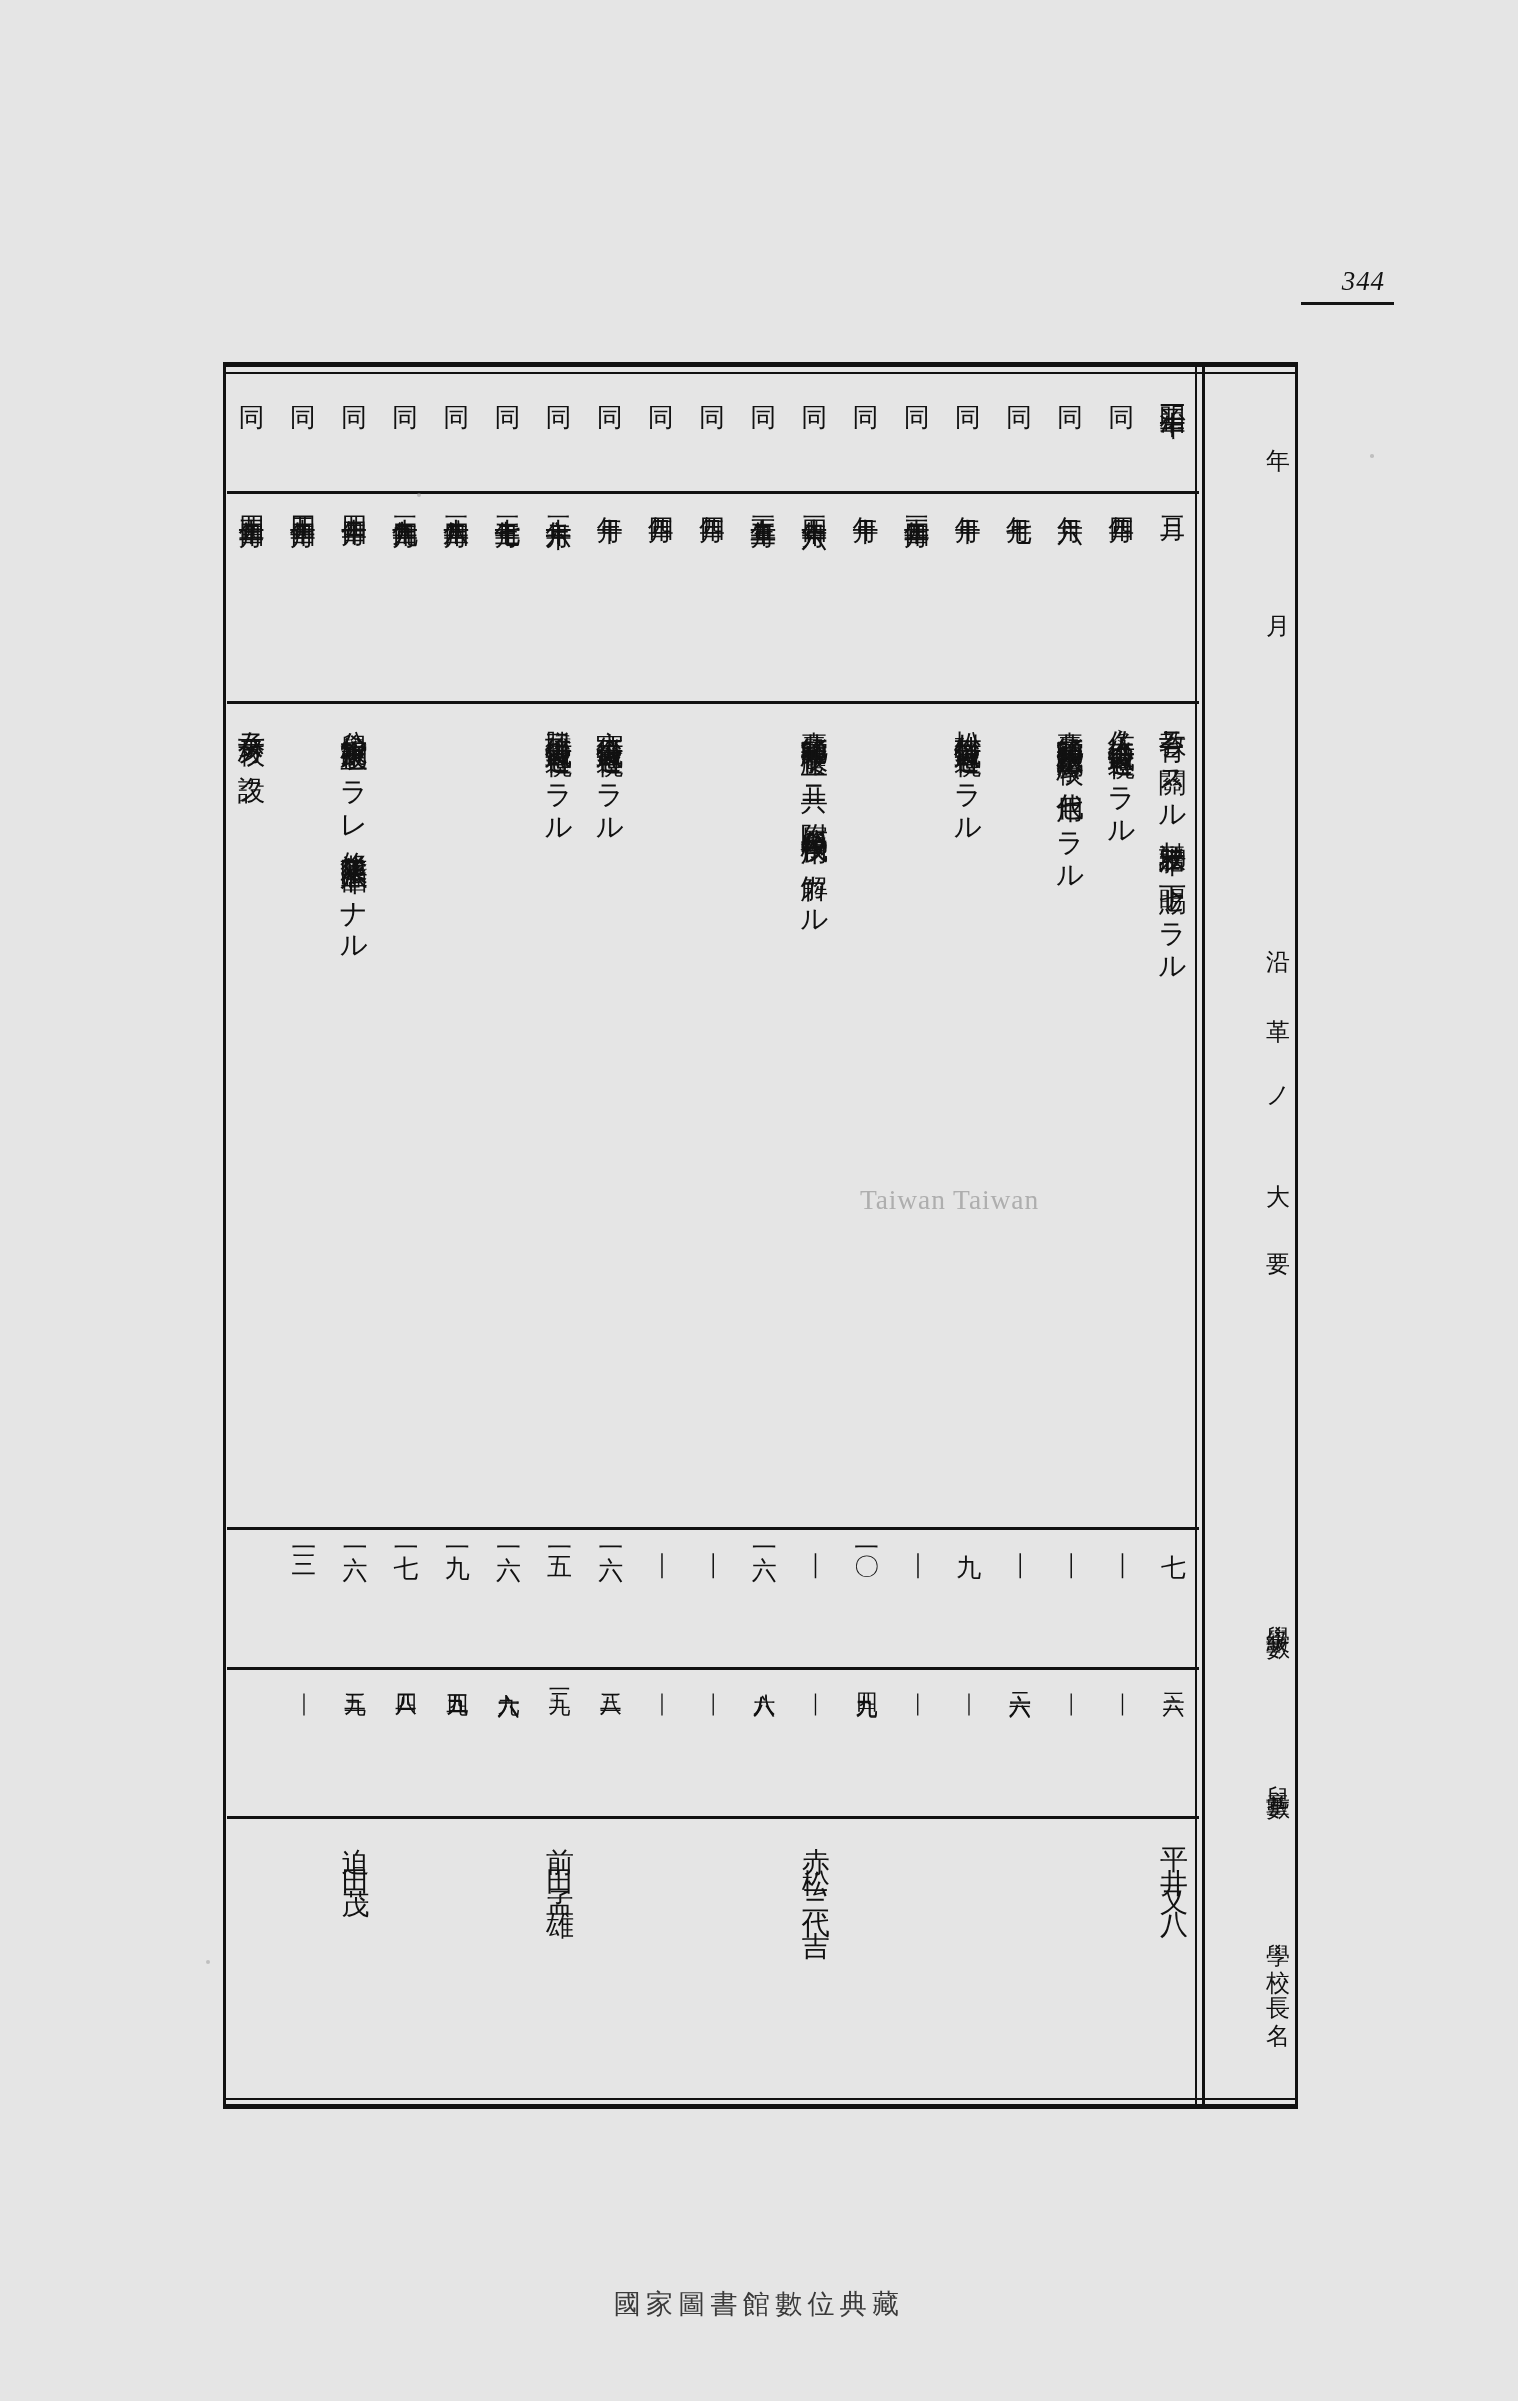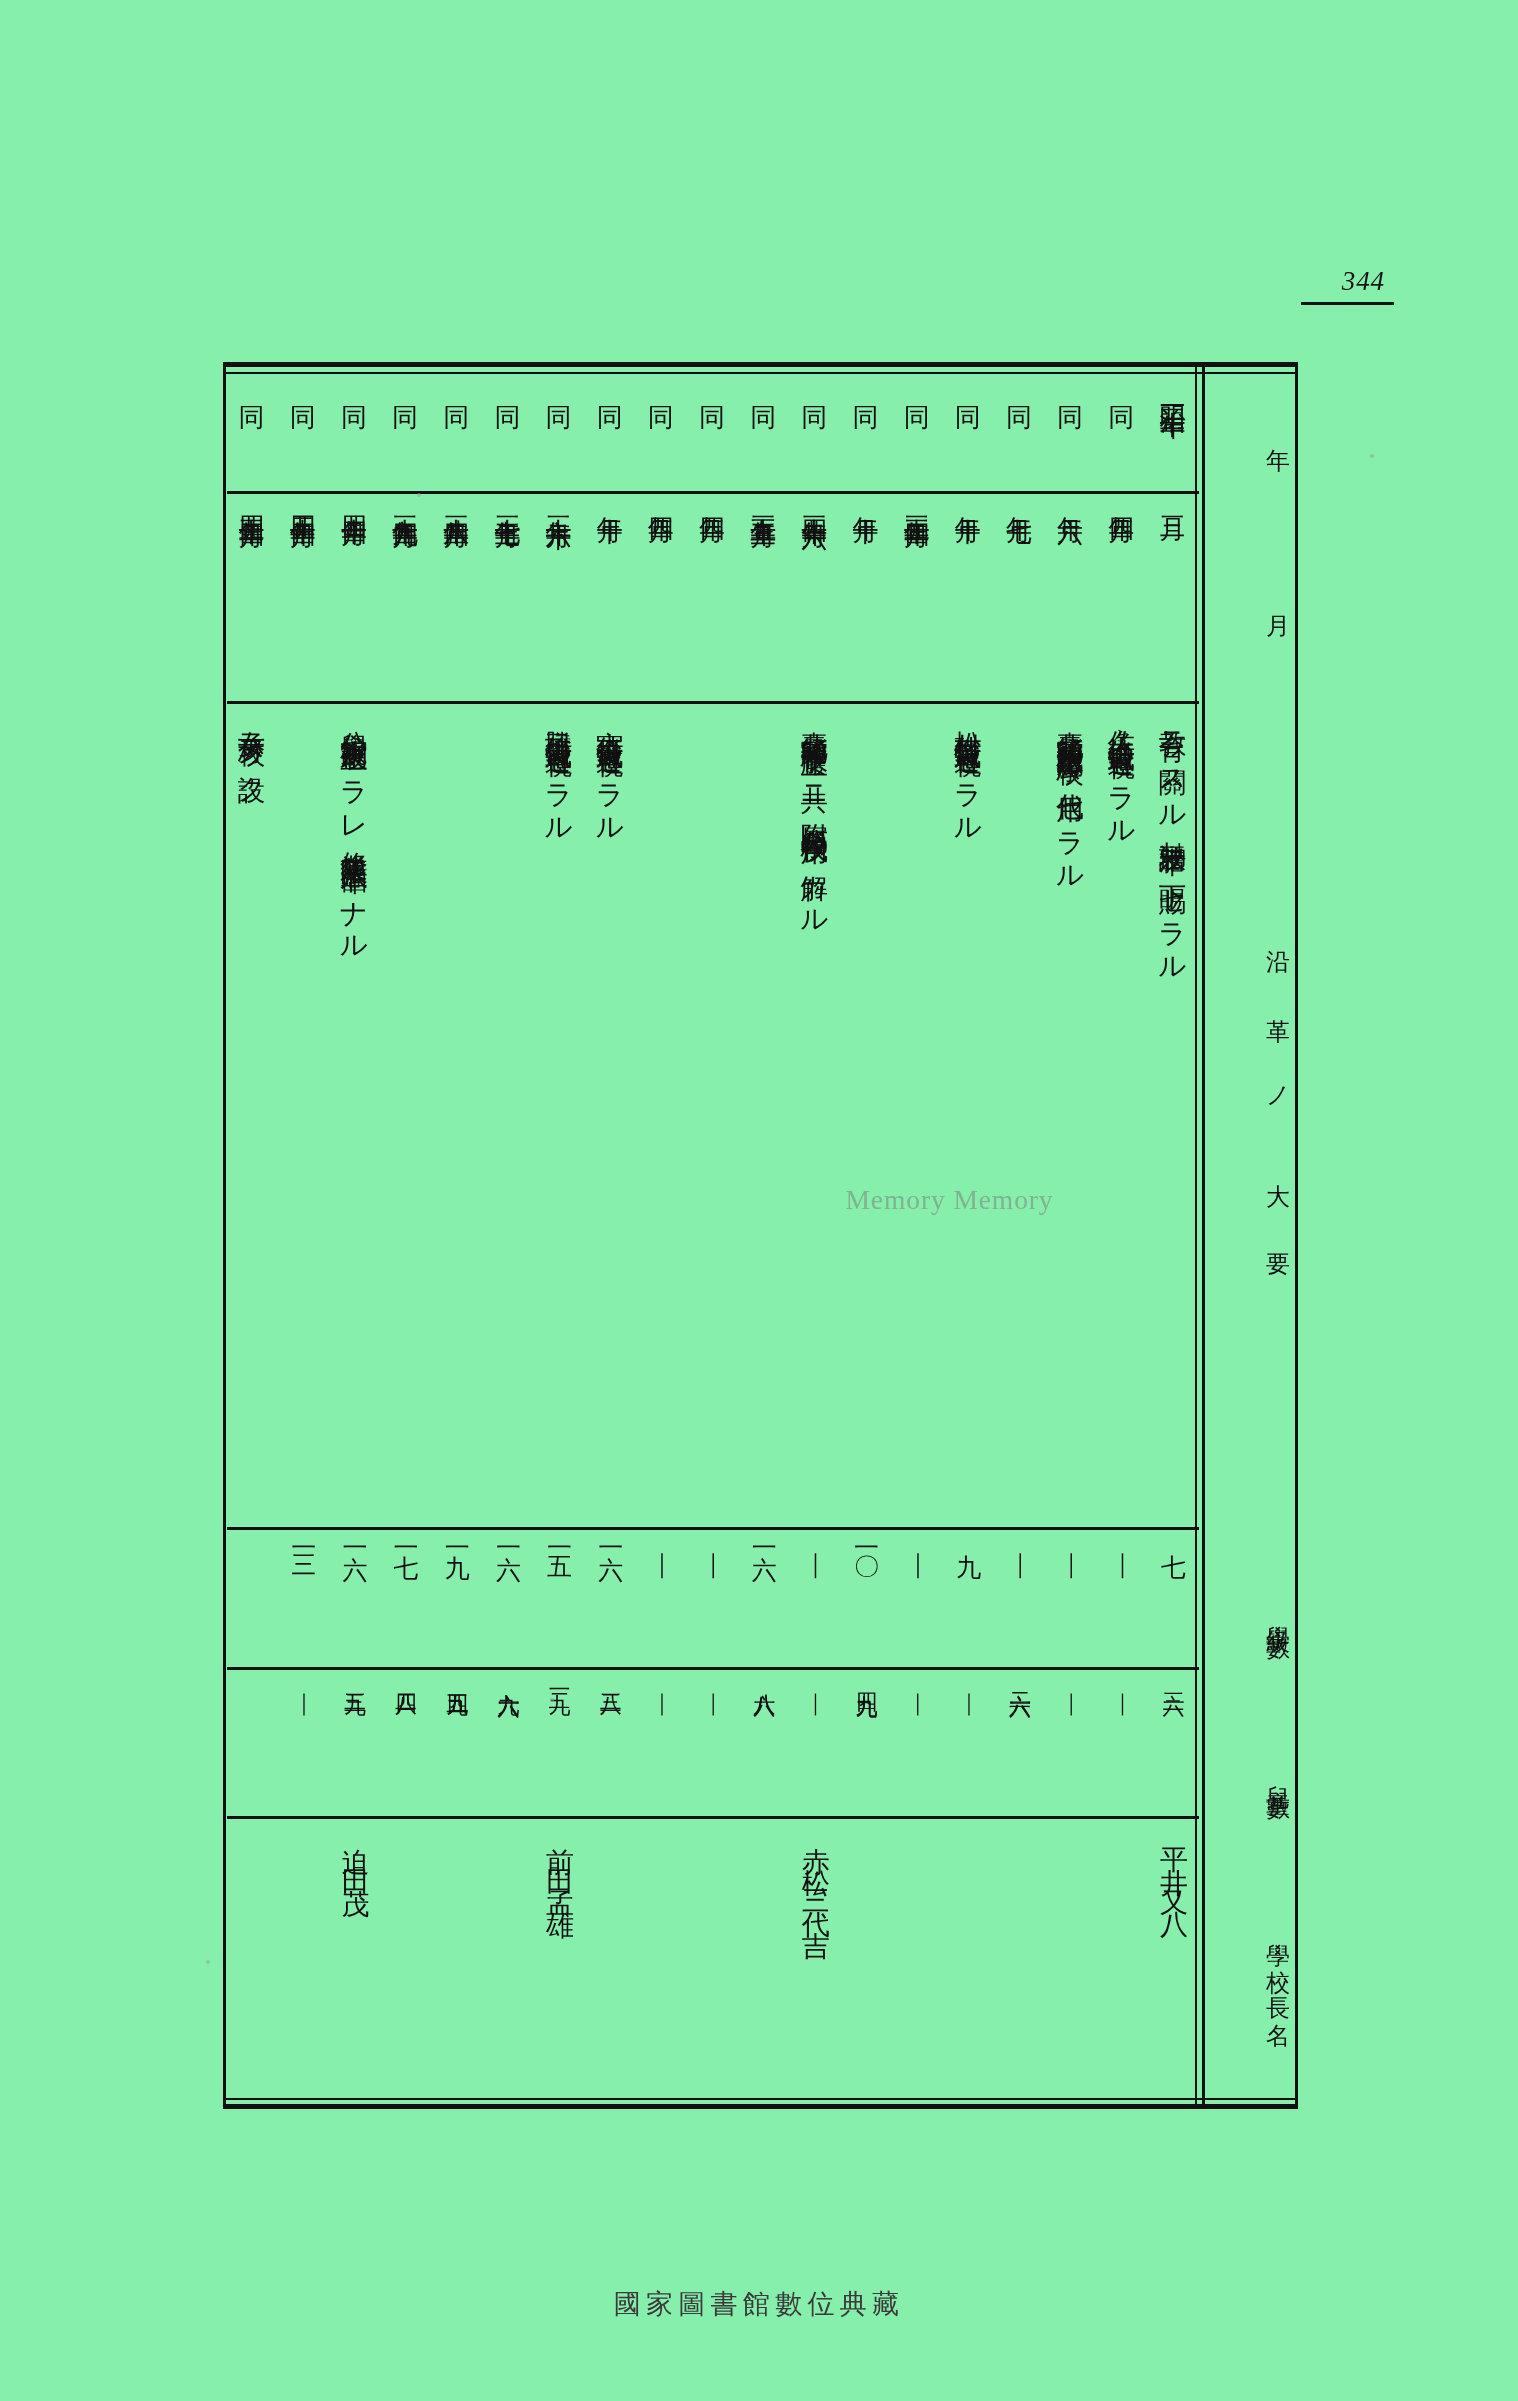--- a/index.html
+++ b/index.html
@@ -11,21 +11,21 @@
     width: 1518px;
     height: 2401px;
     position: relative;
     font-family: "DejaVu Serif", "Liberation Serif", serif;
     color: #1a1a1a;
     overflow: hidden;
   }
   .page {
     position: absolute;
     inset: 0;
-    background: #86efac;
+    background: #e5e5e5;
   }
 
   
   .page-number {
     position: absolute;
     top: 266px;
     right: 133px;
     font-family: "Liberation Serif", serif;
     font-style: italic;
     font-size: 27px;
@@ -405,21 +405,21 @@
       <div class="vtext c-year">同</div>
       <div class="vtext c-month">四十三年四月</div>
       <div class="vtext c-summary">女子分校ヲ設ク</div>
       <div class="vtext c-classes"></div>
       <div class="vtext c-pupils"></div>
       <div class="vtext c-principal"></div>
     </div>
   </div>
 
   <div class="watermark">
-    <div class="wm-en">Memory Memory</div>
+    <div class="wm-en">Taiwan Taiwan</div>
   </div>
 
   <div class="footer">國家圖書館數位典藏</div>
 
   <div class="speckle" style="left:417px;top:493px;width:4.4px;height:4.4px;"></div>
   <div class="speckle" style="left:206px;top:1960px;width:4.4px;height:4.4px;"></div>
   <div class="speckle" style="left:1370px;top:454px;width:3.5px;height:3.5px;"></div>
   <div class="speckle" style="left:550px;top:1698px;width:3.5px;height:3.5px;"></div>
 
 </div>

